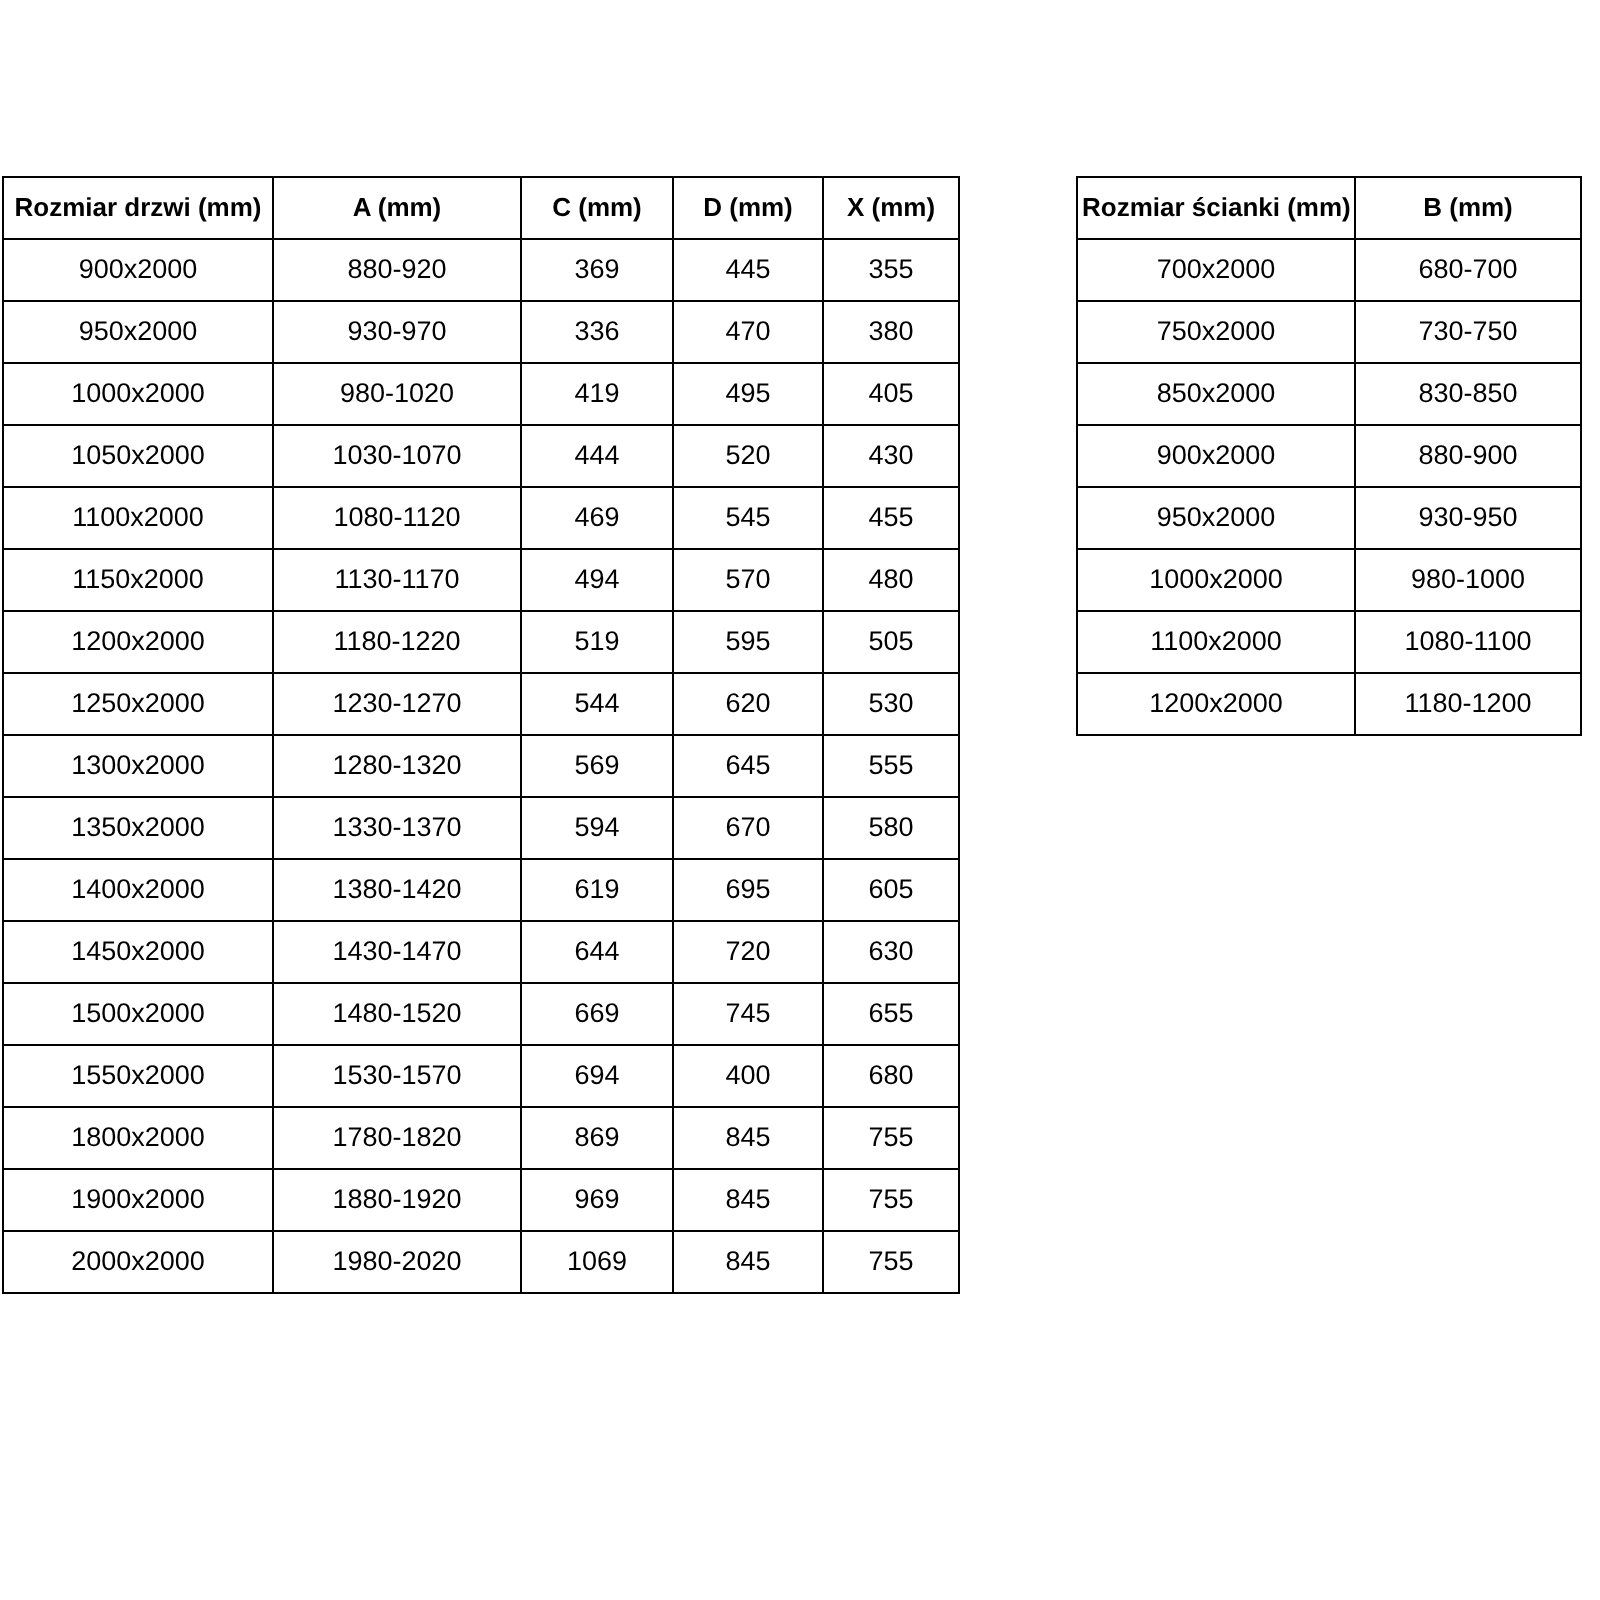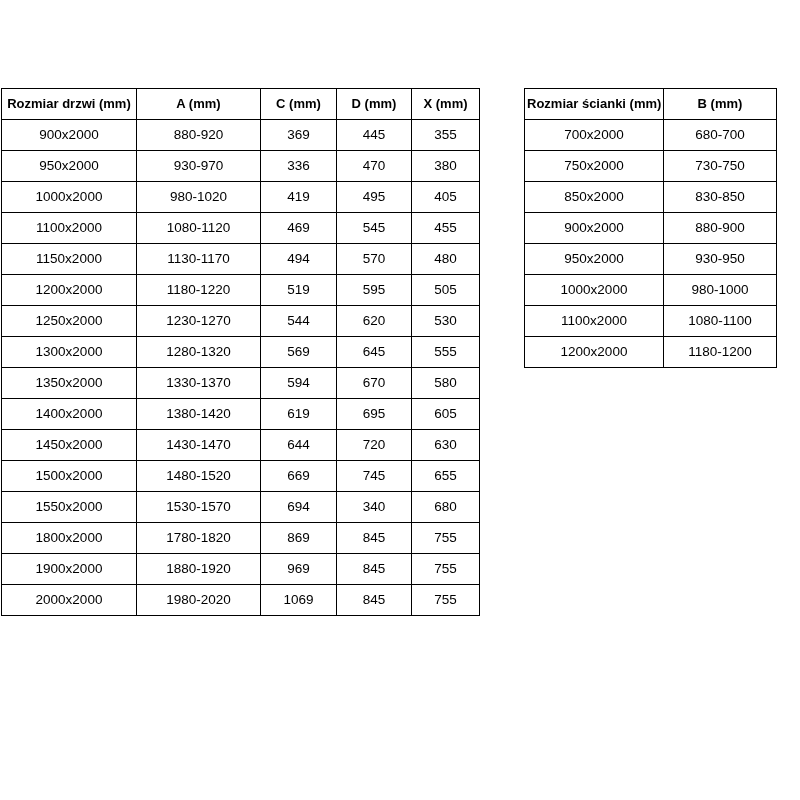--- a/index.html
+++ b/index.html
@@ -16,21 +16,21 @@
     color: #000000;
     overflow: hidden;
   }
   table.tbl {
     border-collapse: collapse;
     table-layout: fixed;
     position: absolute;
     top: 88px;
   }
   table.tbl-door { left: 1px; width: 479px; }
-  table.tbl-wall { left: 524px; width: 252px; }
+  table.tbl-wall { left: 538px; width: 252px; }
   table.tbl th, table.tbl td {
     border: 1px solid #000000;
     text-align: center;
     vertical-align: middle;
     padding: 0 2px;
     height: 30px;
     font-size: 13px;
     line-height: 1.1;
     overflow: hidden;
     white-space: nowrap;
@@ -80,20 +80,27 @@
           <td>380</td>
         </tr>
         <tr>
           <td>1000x2000</td>
           <td>980-1020</td>
           <td>419</td>
           <td>495</td>
           <td>405</td>
         </tr>
         <tr>
+          <td>1050x2000</td>
+          <td>1030-1070</td>
+          <td>444</td>
+          <td>520</td>
+          <td>430</td>
+        </tr>
+        <tr>
           <td>1100x2000</td>
           <td>1080-1120</td>
           <td>469</td>
           <td>545</td>
           <td>455</td>
         </tr>
         <tr>
           <td>1150x2000</td>
           <td>1130-1170</td>
           <td>494</td>
@@ -146,21 +153,21 @@
           <td>1500x2000</td>
           <td>1480-1520</td>
           <td>669</td>
           <td>745</td>
           <td>655</td>
         </tr>
         <tr>
           <td>1550x2000</td>
           <td>1530-1570</td>
           <td>694</td>
-          <td>340</td>
+          <td>400</td>
           <td>680</td>
         </tr>
         <tr>
           <td>1800x2000</td>
           <td>1780-1820</td>
           <td>869</td>
           <td>845</td>
           <td>755</td>
         </tr>
         <tr>

